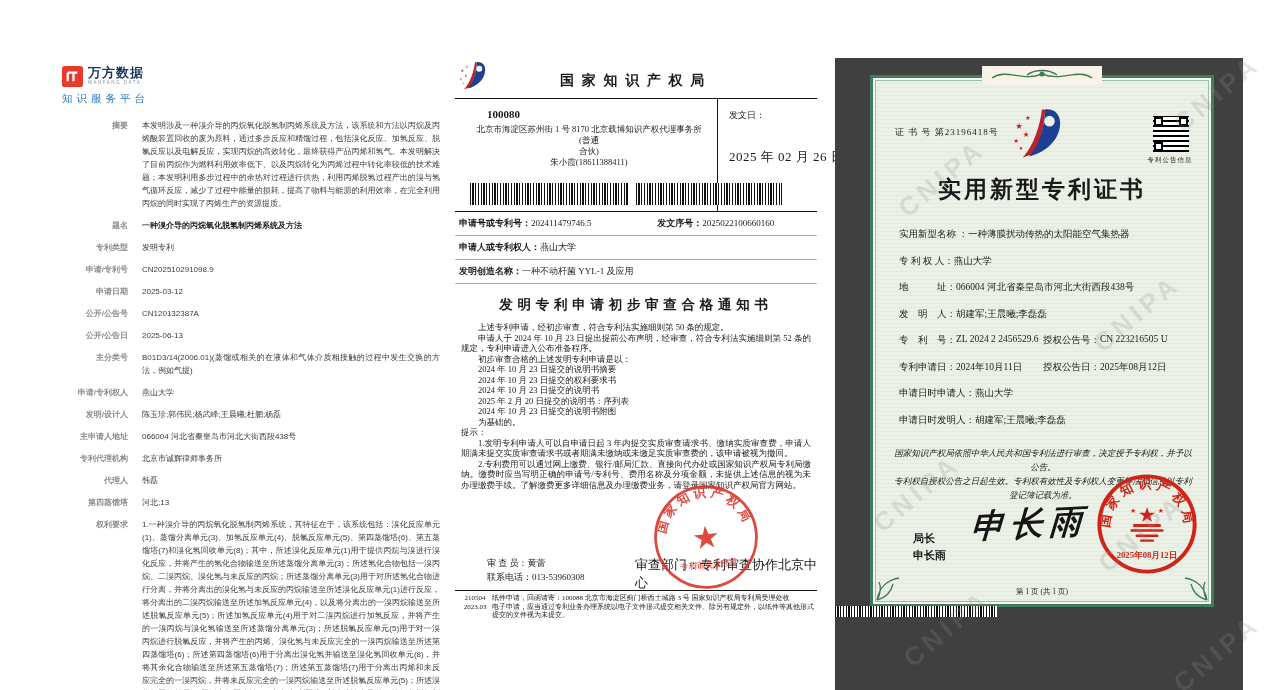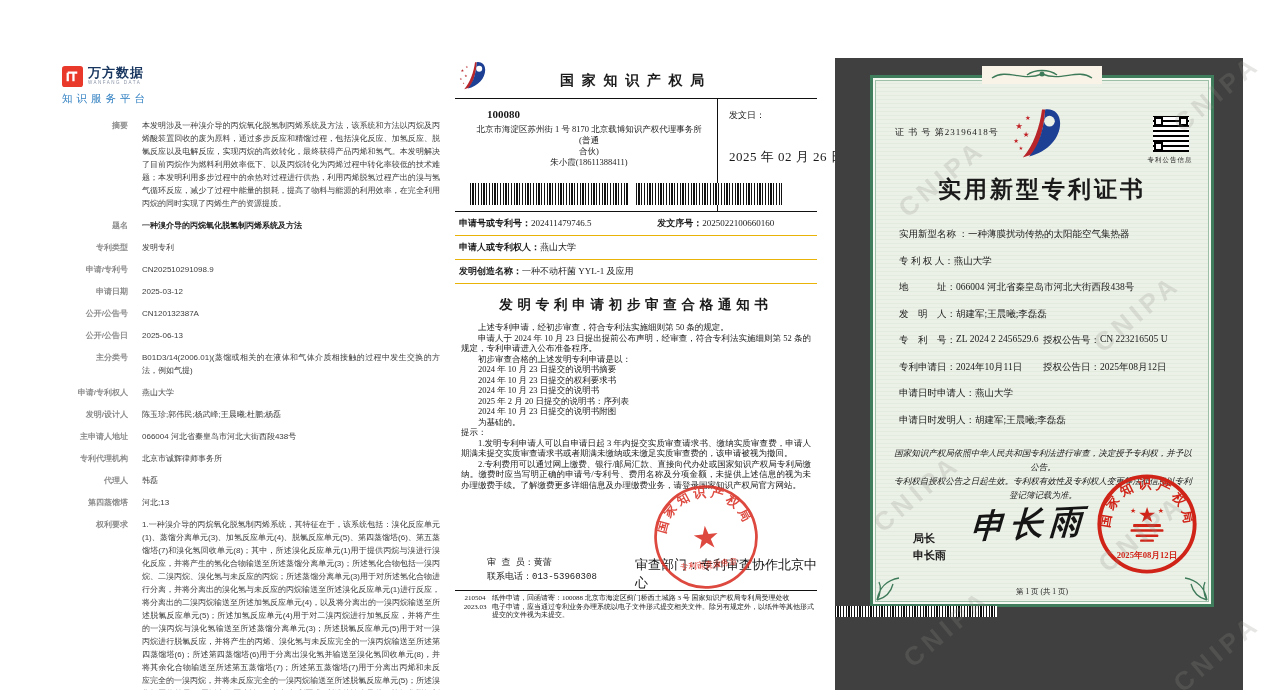--- a/index.html
+++ b/index.html
@@ -34,21 +34,21 @@
   .mid-bc1{position:absolute;left:15px;top:84px;width:158px;height:22px;}
   .mid-bc2{position:absolute;left:181px;top:84px;width:146px;height:22px;}
   .mid-row{border-bottom:1px solid #eab308;padding:5px 4px;font-size:9px;display:flex;}
   .mid-row b{font-weight:bold;}
   .mid-cell2{margin-left:auto;width:44%;}
   .mid-notice-title{text-align:center;font-size:13.5px;font-weight:bold;letter-spacing:0.35em;margin:12px 0 8px;}
   .mid-body{font-size:8.5px;line-height:10.5px;padding:0 6px;}
   .mid-body p{margin:0;text-indent:2em;text-align:justify;}
   .docline{margin-left:2em;}
   .mid-hint{}
-  .mid-exam{position:absolute;left:32px;top:498px;font-size:9px;line-height:14px;font-family:Liberation Mono, monospace;}
+  .mid-exam{position:absolute;left:32px;top:498px;font-size:9px;line-height:14px;}
   .mid-dept{position:absolute;left:180px;top:498px;font-size:13px;}
   .mid-foot{position:absolute;left:0;top:532px;width:362px;border-top:1.5px solid #111;padding-top:3px;display:flex;font-size:7px;line-height:8.5px;}
   .mid-foot-codes{width:34px;flex:0 0 34px;padding-left:3px;text-align:center;}
   .mid-foot-text{flex:1;}
   .mid-seal{position:absolute;left:196px;top:424px;opacity:.88;transform:rotate(-6deg);}
 
   
   .rightpanel{position:absolute;left:835px;top:58px;width:408px;height:632px;background:#404040;}
   .cert{position:absolute;left:35px;top:17px;width:338px;height:526px;background:#ecf1e7;
         border:3px solid #407d5c;box-shadow:inset 0 0 0 2px #f6f8f2,inset 0 0 0 3px #9cbfa7;

